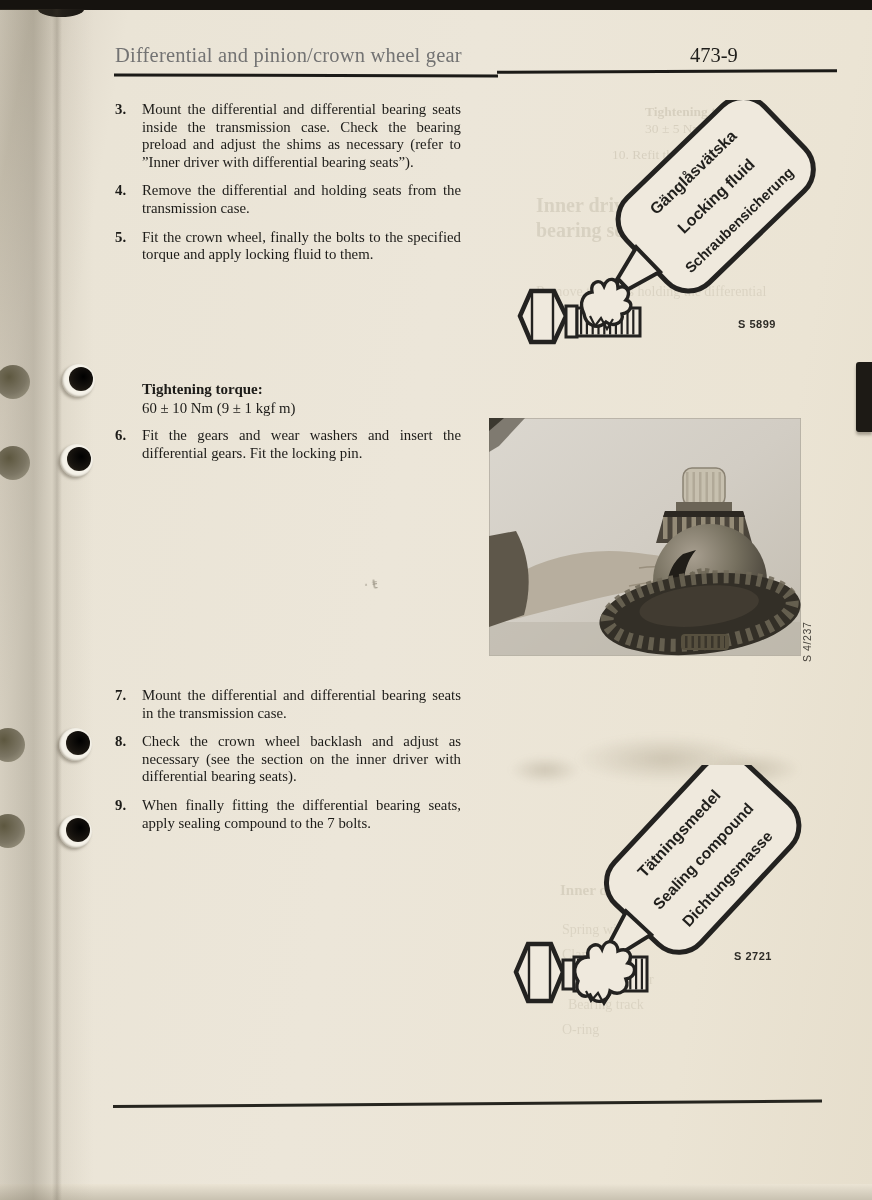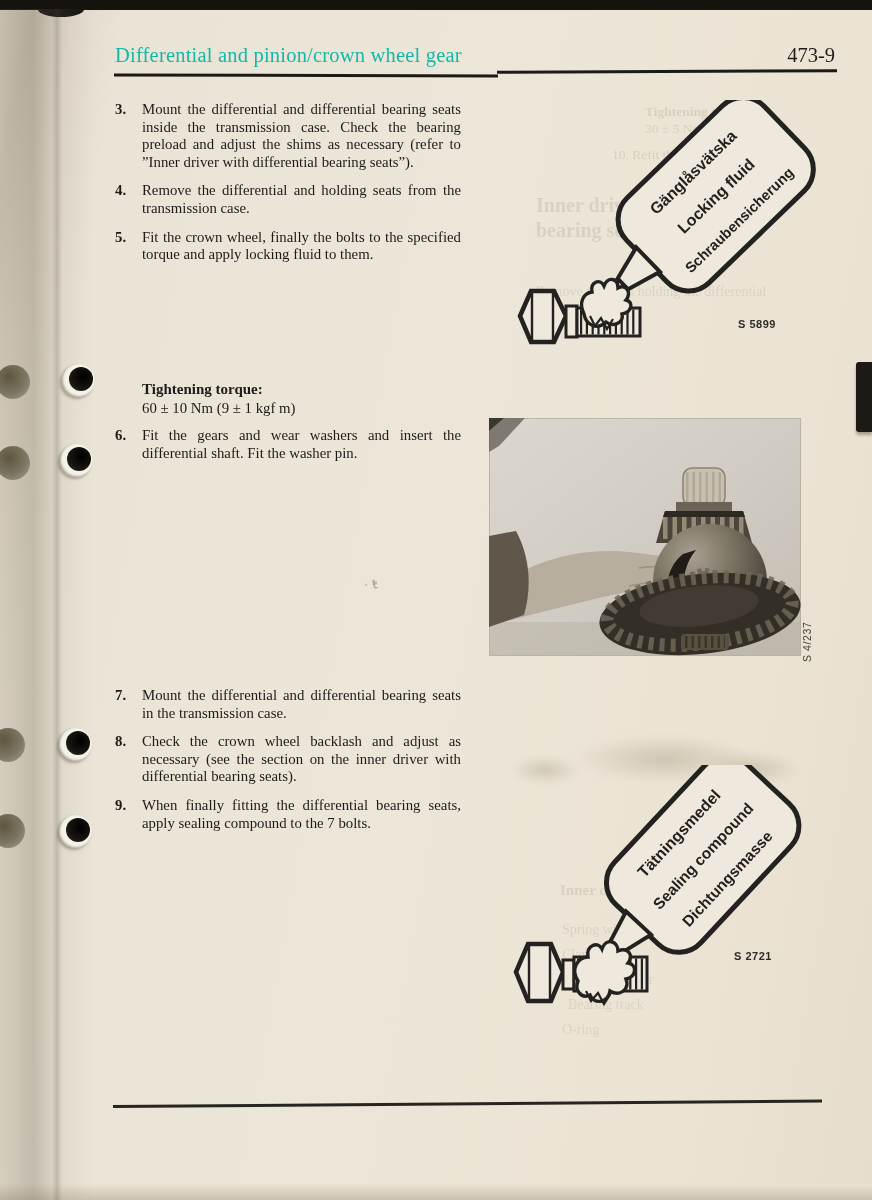--- a/index.html
+++ b/index.html
@@ -28,22 +28,22 @@
     background:radial-gradient(circle at 38% 35%,#5d573f,#7b7563 55%,#98927f 85%,#a8a290);}
   .hole.punched{width:33px;height:33px;background:#f5f2e9;
     box-shadow:-2px 2px 3px rgba(60,52,38,.35), inset 1px -1px 2px rgba(120,110,90,.5);}
   .hole.punched:after{content:"";position:absolute;left:7px;top:3px;width:24px;height:24px;
     border-radius:50%;background:radial-gradient(circle at 60% 40%,#000,#191510 60%,#3a3427);}
 
   .side-tab{position:absolute;left:856px;top:362px;width:16px;height:70px;background:#1d1a15;
     border-radius:3px 0 0 3px;box-shadow:0 3px 3px rgba(40,34,22,.35);}
 
   
-  .hdr-title{position:absolute;left:115px;top:44px;font-size:20.5px;letter-spacing:.2px;color:#14b8a6;}
-  .hdr-num{position:absolute;left:690px;top:44px;width:145px;text-align:right;font-size:20.5px;color:#1e1d1a;}
+  .hdr-title{position:absolute;left:115px;top:44px;font-size:20.5px;letter-spacing:.2px;color:#737373;}
+  .hdr-num{position:absolute;left:690px;top:44px;width:145px;text-align:left;font-size:20.5px;color:#1e1d1a;}
   .rule{position:absolute;background:#1b1a17;height:3px;}
   .rule-l{left:114px;top:74px;width:384px;transform:rotate(.15deg);}
   .rule-r{left:497px;top:70px;width:340px;transform:rotate(-.25deg);}
   .rule-foot{left:113px;top:1105px;width:709px;height:2.6px;transform:rotate(-.45deg);transform-origin:left center;background:#26251f;}
 
   
   .steps{position:absolute;left:115px;width:346px;}
   .step{display:flex;margin-bottom:11px;}
   .step-num{flex:0 0 27px;font-weight:bold;font-size:14.8px;line-height:17.6px;}
   .step-text{flex:1;font-size:14.8px;line-height:17.6px;text-align:justify;}
@@ -137,21 +137,21 @@
   </div>
 
   <div class="torque">
     <b>Tightening torque:</b><br>
     <span>60 ± 10 Nm (9 ± 1 kgf m)</span>
   </div>
 
   <div class="steps steps-mid">
     <div class="step">
       <span class="step-num">6.</span>
-      <span class="step-text">Fit the gears and wear washers and insert the differential shaft. Fit the washer pin.</span>
+      <span class="step-text">Fit the gears and wear washers and insert the differential gears. Fit the locking pin.</span>
     </div>
   </div>
 
   <div class="steps steps-bot">
     <div class="step">
       <span class="step-num">7.</span>
       <span class="step-text">Mount the differential and differential bearing seats in the transmission case.</span>
     </div>
     <div class="step">
       <span class="step-num">8.</span>

